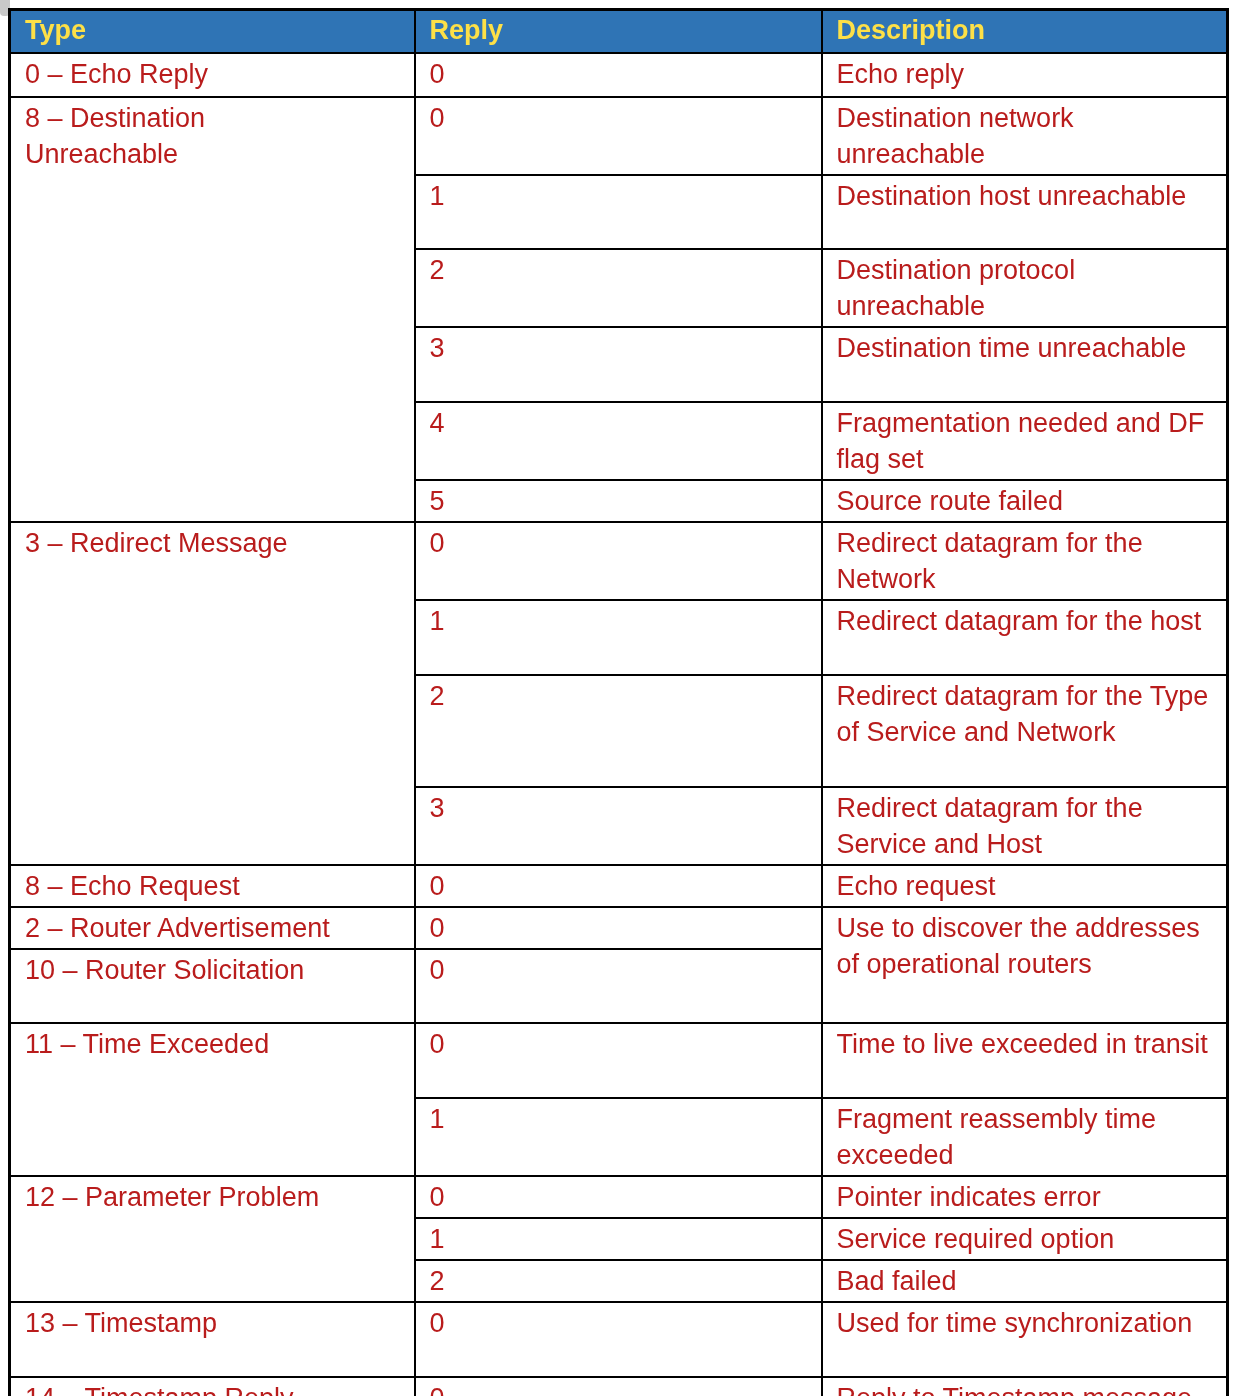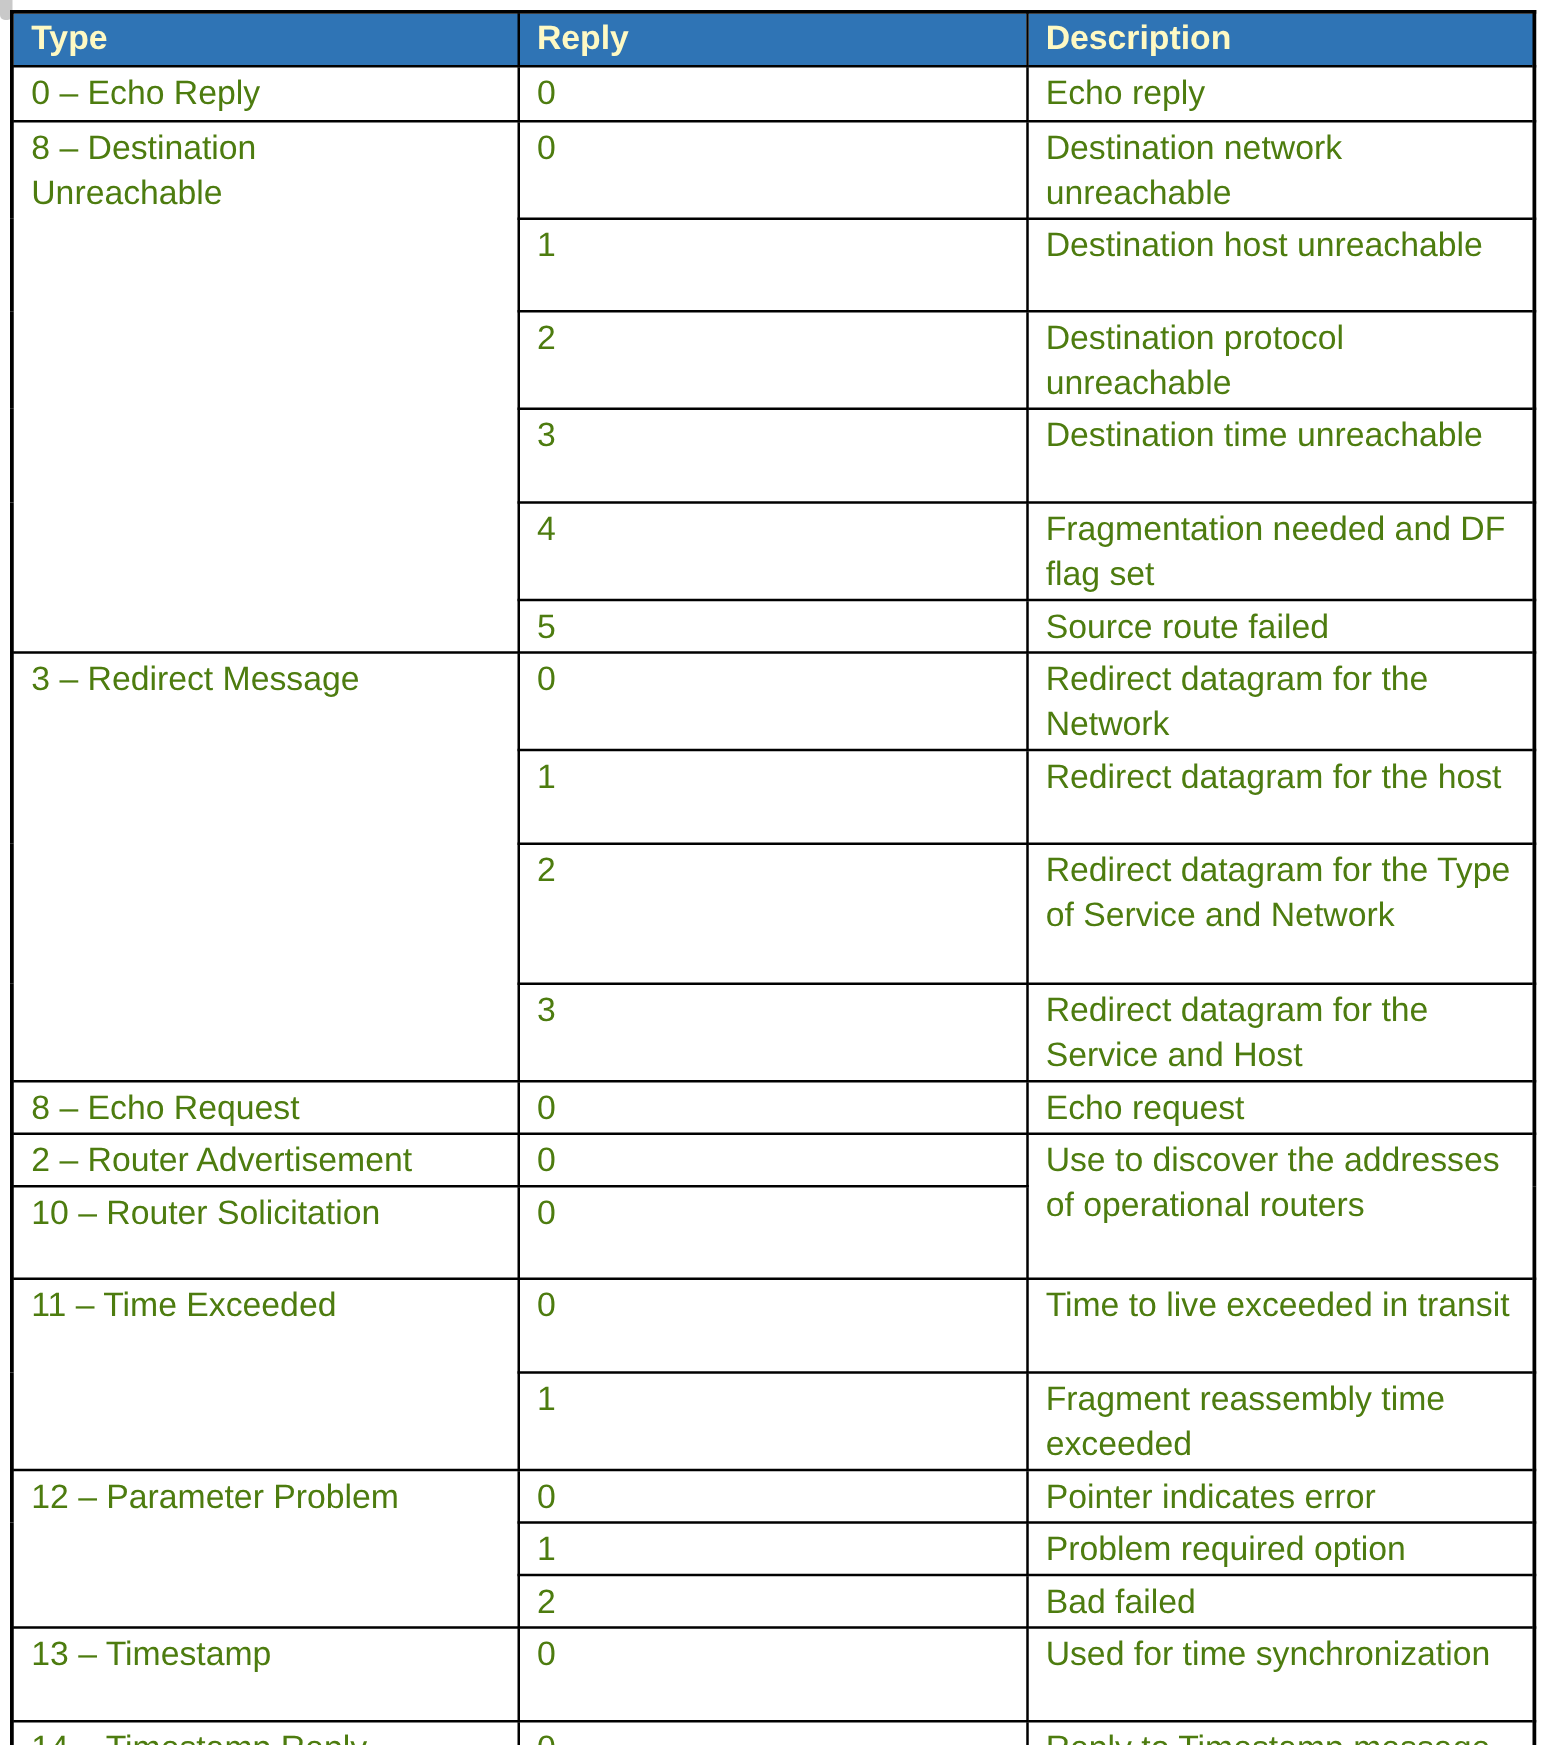--- a/index.html
+++ b/index.html
@@ -33,26 +33,26 @@
   col.col-type { width: 405px; }
   col.col-code { width: 407px; }
   col.col-desc { width: 406px; }
   th, td {
     border: 2px solid #000000;
     vertical-align: top;
     text-align: left;
     font-size: 27px;
     line-height: 36px;
     padding: 2px 12px 2px 14px;
-    color: #4d7c0f;
+    color: #b91c1c;
     overflow: hidden;
   }
   th {
     background: #2F74B5;
-    color: #fef9c3;
+    color: #fde047;
     font-weight: bold;
     height: 38px;
     padding-top: 1px;
   }
   td.type-cell { padding-right: 60px; }
   td.desc-cell { }
   td.code-cell { padding-right: 12px; }
 </style>
 </head>
 <body>
@@ -143,21 +143,21 @@
       <td class="code-cell">1</td>
       <td class="desc-cell">Fragment reassembly time exceeded</td>
     </tr>
     <tr style="height:37px">
       <td class="type-cell" rowspan="3">12 – Parameter Problem</td>
       <td class="code-cell">0</td>
       <td class="desc-cell">Pointer indicates error</td>
     </tr>
     <tr style="height:38px">
       <td class="code-cell">1</td>
-      <td class="desc-cell">Problem required option</td>
+      <td class="desc-cell">Service required option</td>
     </tr>
     <tr style="height:37px">
       <td class="code-cell">2</td>
       <td class="desc-cell">Bad failed</td>
     </tr>
     <tr style="height:75px">
       <td class="type-cell">13 – Timestamp</td>
       <td class="code-cell">0</td>
       <td class="desc-cell">Used for time synchronization</td>
     </tr>

